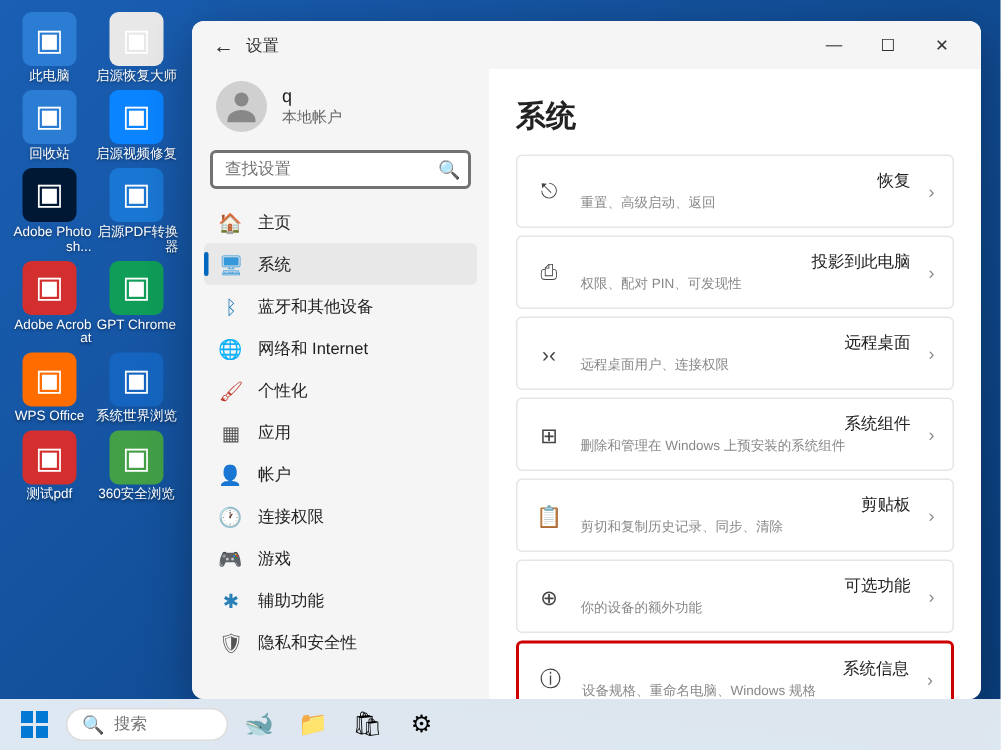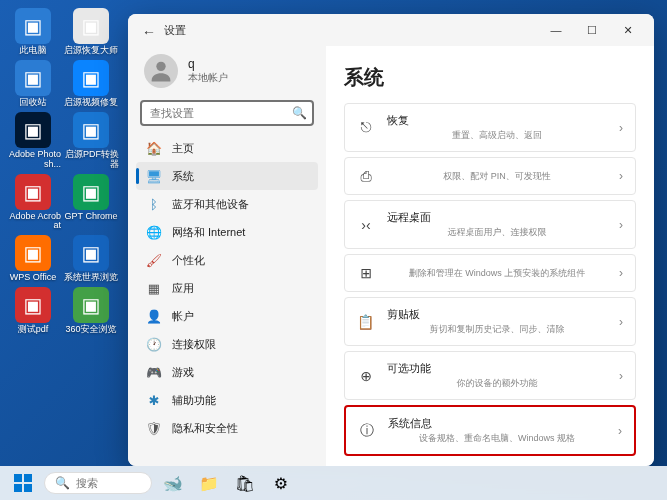--- a/index.html
+++ b/index.html
@@ -38,22 +38,22 @@
 .navitem .ni { width: 16px; height: 16px; display: flex; align-items: center; justify-content: center; font-size: 13px; }
 .navitem .nl { font-size: 11px; color: #222; }
 
 
 .content { flex: 1; background: #fff; padding: 18px 18px 8px 18px; overflow-y: auto; }
 .content h1 { font-size: 20px; font-weight: 600; color: #222; margin-bottom: 12px; }
 .card { border: 1px solid #e5e5e5; border-radius: 4px; padding: 9px 12px; margin-bottom: 5px; display: flex; align-items: center; gap: 12px; cursor: pointer; background: #fff; }
 .card.hl { border: 2px solid #cc0000; }
 .card .ci { width: 18px; height: 18px; display: flex; align-items: center; justify-content: center; color: #444; font-size: 14px; }
 .card .ct { flex: 1; }
-.card .ct .t1 { font-size: 11px; color: #222; margin-bottom: 1px; }
-.card .ct .t2 { font-size: 9px; color: #888; text-align: center; }
+.card .ct .t1 { font-size: 11px; color: #222; margin-bottom: 1px; text-align: right; }
+.card .ct .t2 { font-size: 9px; color: #888; }
 .card .chev { color: #888; font-size: 12px; }
 
 
 .taskbar { position: absolute; bottom: 0; left: 0; right: 0; height: 34px; background: rgba(240,245,250,0.92); backdrop-filter: blur(10px); display: flex; align-items: center; padding: 0 8px; gap: 6px; }
 .tbtn { width: 30px; height: 28px; display: flex; align-items: center; justify-content: center; cursor: pointer; border-radius: 4px; font-size: 16px; }
 .tsearch { display: flex; align-items: center; background: #fff; border-radius: 16px; padding: 3px 10px; gap: 6px; width: 108px; border: 1px solid #ddd; }
 .tsearch input { border: none; outline: none; flex: 1; font-size: 11px; width: 60px; }
 </style>
 </head>
 <body>
@@ -191,35 +191,37 @@
             <div class="ci">⎋</div>
             <div class="ct">
               <div class="t1">恢复</div>
               <div class="t2">重置、高级启动、返回</div>
             </div>
             <div class="chev">›</div>
           </div>
           <div class="card">
             <div class="ci">⎙</div>
             <div class="ct">
+              <div class="t1">投影到此电脑</div>
               <div class="t2">权限、配对 PIN、可发现性</div>
             </div>
             <div class="chev">›</div>
           </div>
           <div class="card">
             <div class="ci">›‹</div>
             <div class="ct">
               <div class="t1">远程桌面</div>
               <div class="t2">远程桌面用户、连接权限</div>
             </div>
             <div class="chev">›</div>
           </div>
           <div class="card">
             <div class="ci">⊞</div>
             <div class="ct">
+              <div class="t1">系统组件</div>
               <div class="t2">删除和管理在 Windows 上预安装的系统组件</div>
             </div>
             <div class="chev">›</div>
           </div>
           <div class="card">
             <div class="ci">📋</div>
             <div class="ct">
               <div class="t1">剪贴板</div>
               <div class="t2">剪切和复制历史记录、同步、清除</div>
             </div>

